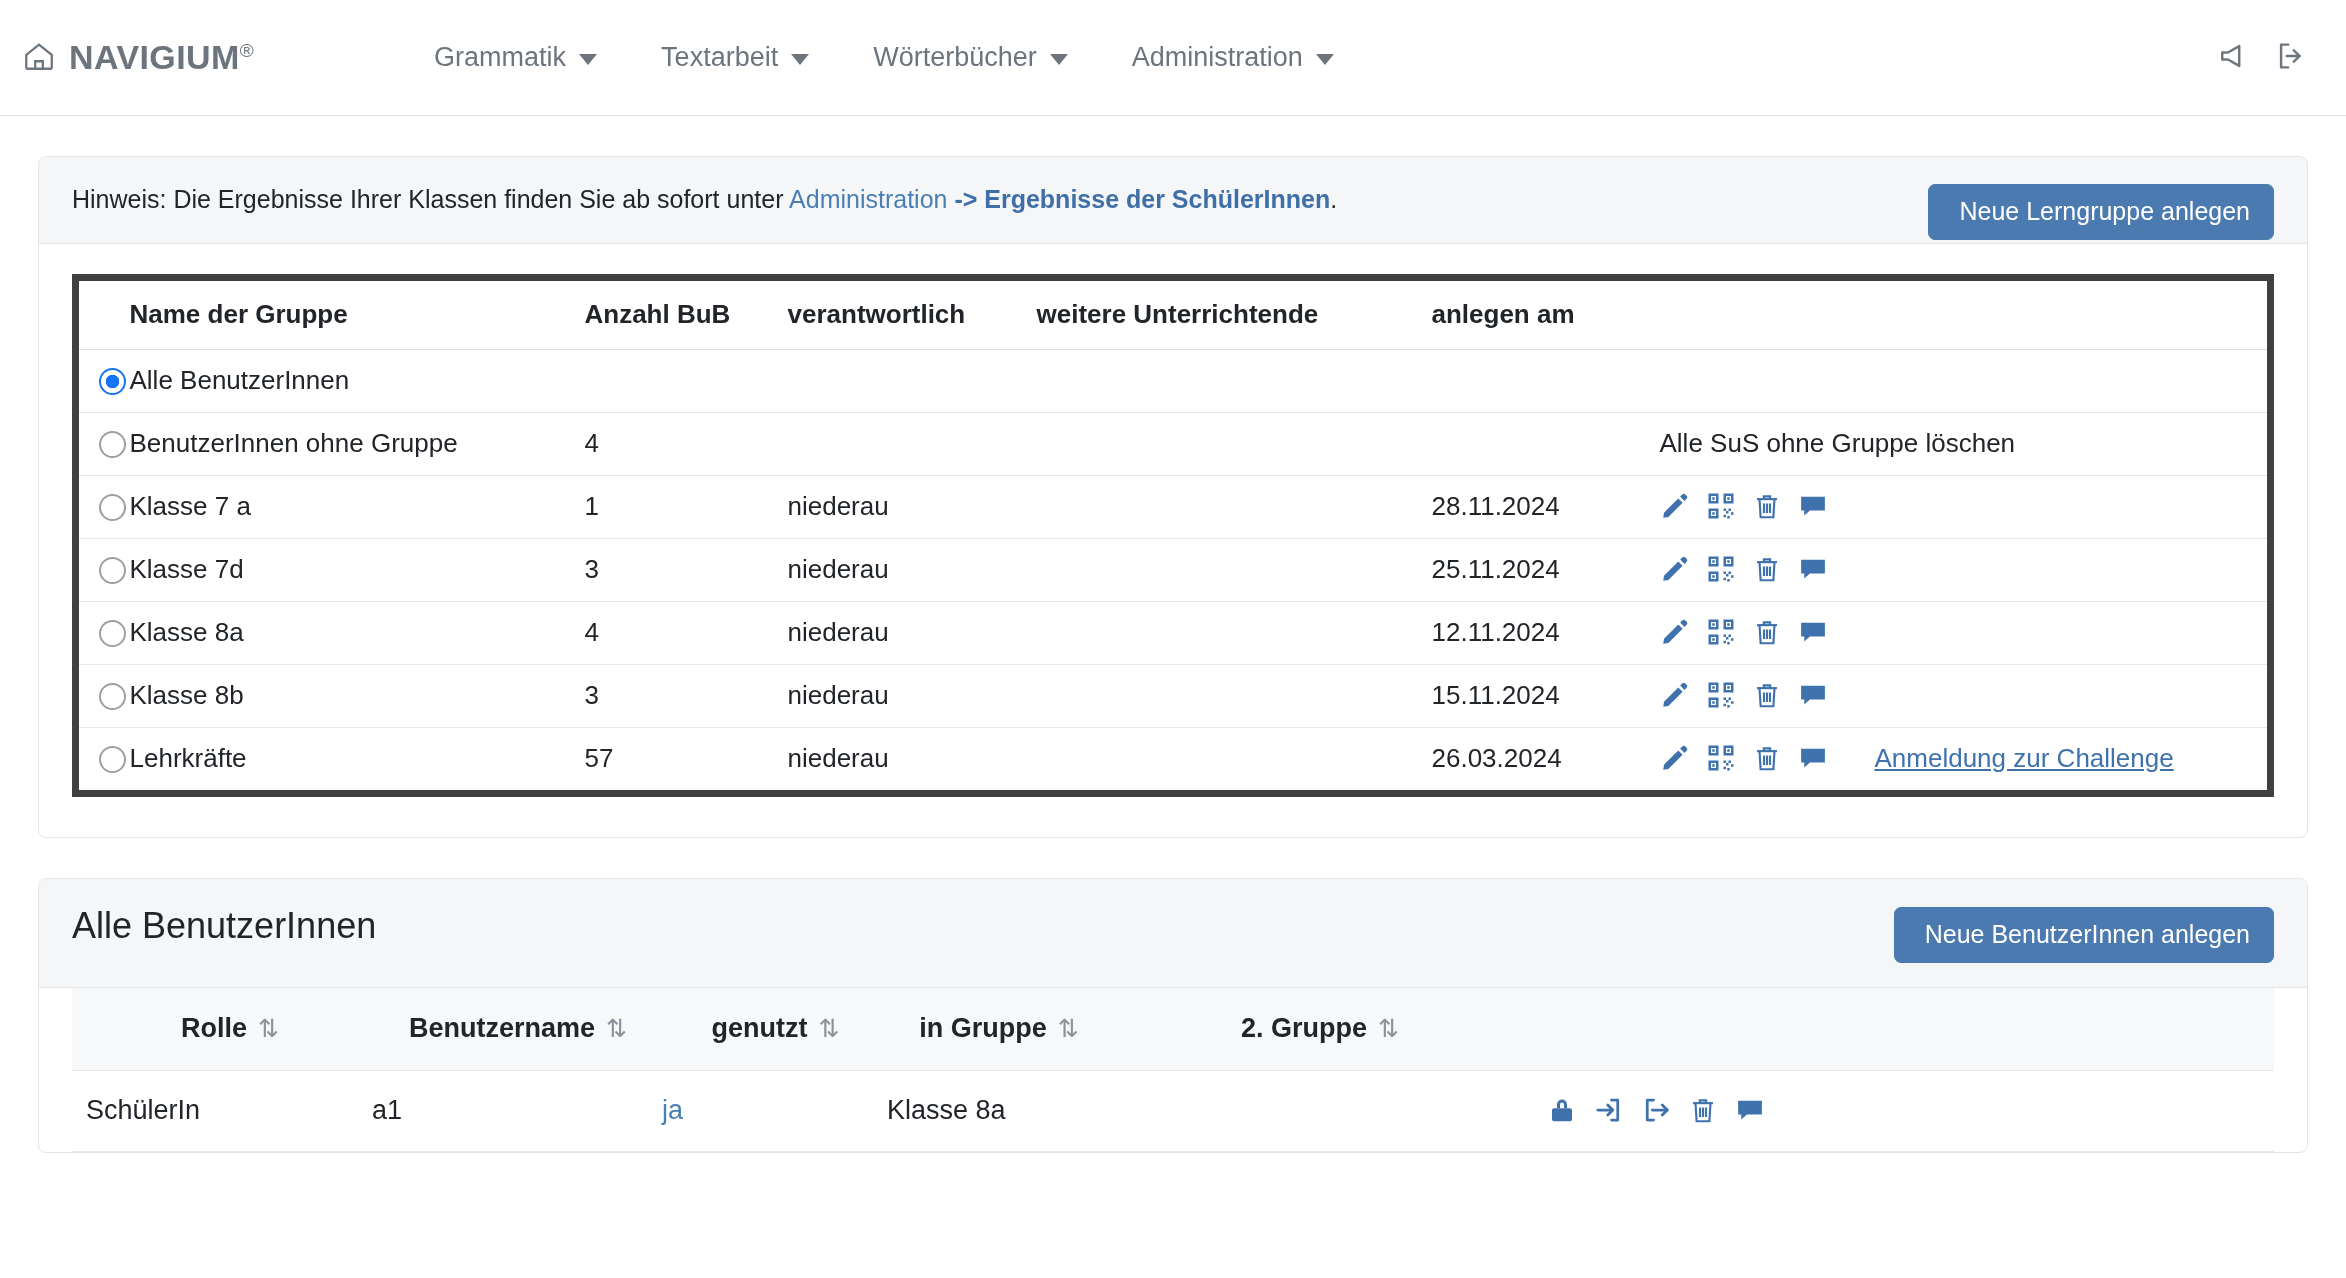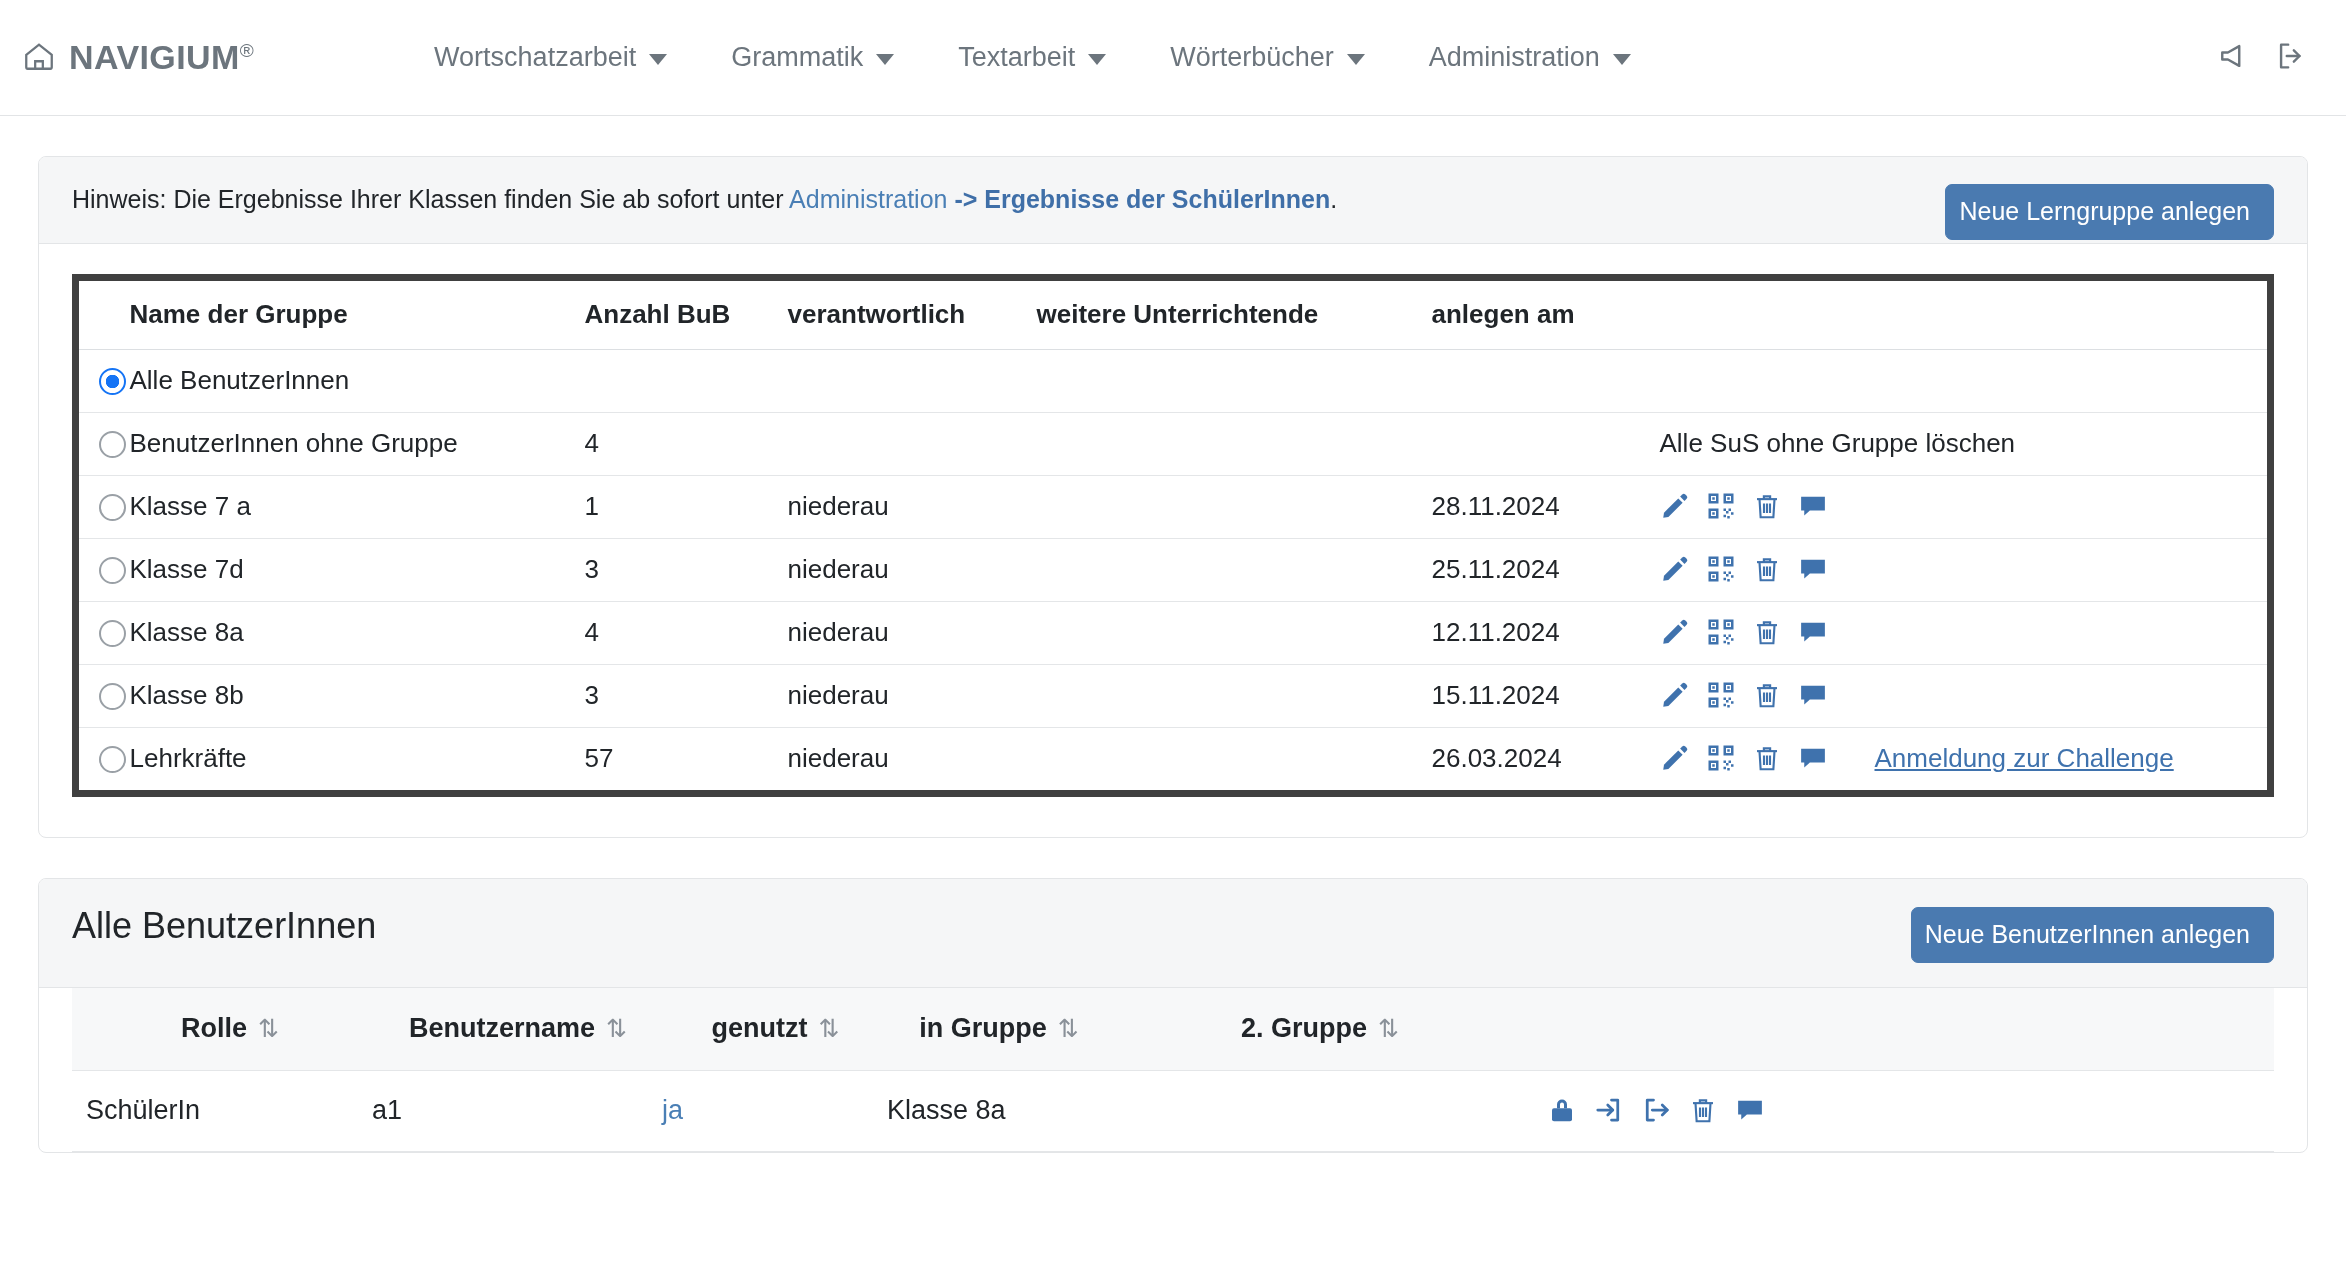--- a/index.html
+++ b/index.html
@@ -108,21 +108,21 @@
   .link-strong { color: #3f6fa8; font-weight: 700; text-decoration: none; }
 
   .btn-primary {
     position: absolute;
     background: #4a7ab0;
     color: #ffffff;
     border: 1px solid #4a7ab0;
     border-radius: 7px;
     font-size: 25px;
     font-family: "Liberation Sans", sans-serif;
-    padding: 14px 23px 15px 13px;
+    padding: 14px 23px 15px 30px;
     cursor: pointer;
     white-space: nowrap;
     line-height: 1;
   }
   .btn-lerngruppe { right: 33px; top: 27px; }
   .btn-benutzer   { right: 33px; top: 28px; }
 
   .card-body { padding: 30px 33px 40px 33px; }
 
   
@@ -223,24 +223,20 @@
     <span class="home-ico">
       <svg width="34" height="34" viewBox="0 0 24 24" fill="none" stroke="#6c757d" stroke-width="1.6">
         <path d="M3 11.2 12 4l9 7.2V20a1 1 0 0 1-1 1H4a1 1 0 0 1-1-1z"></path>
         <path d="M9.3 21v-5.3h5.4V21"></path>
       </svg>
     </span>
     <span class="brand-text"><span>NAVIGIUM</span><span class="reg">®</span></span>
   </div>
 
   <div class="nav-items">
-    <div class="nav-item">
-      <span>Wortschatzarbeit</span>
-      <span class="caret"></span>
-    </div>
     <div class="nav-item">
       <span>Grammatik</span>
       <span class="caret"></span>
     </div>
     <div class="nav-item">
       <span>Textarbeit</span>
       <span class="caret"></span>
     </div>
     <div class="nav-item">
       <span>Wörterbücher</span>

